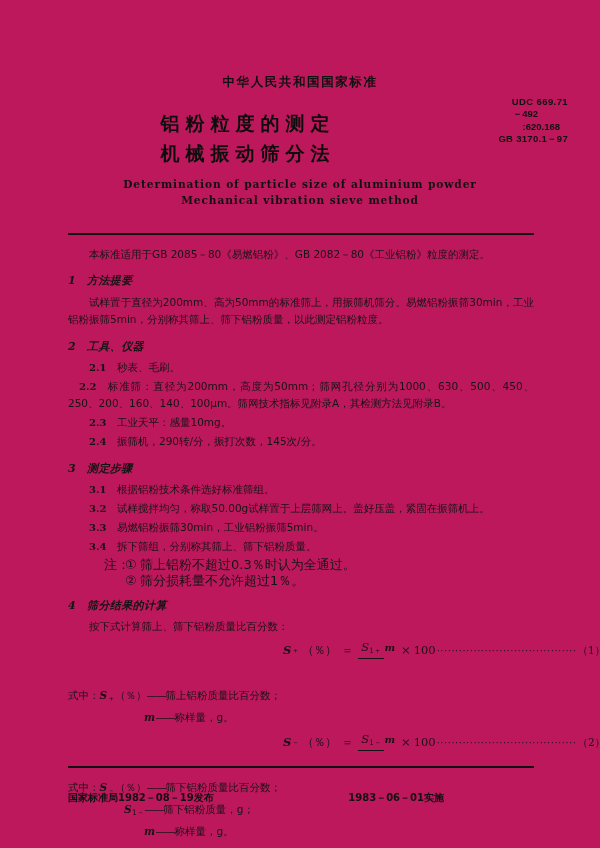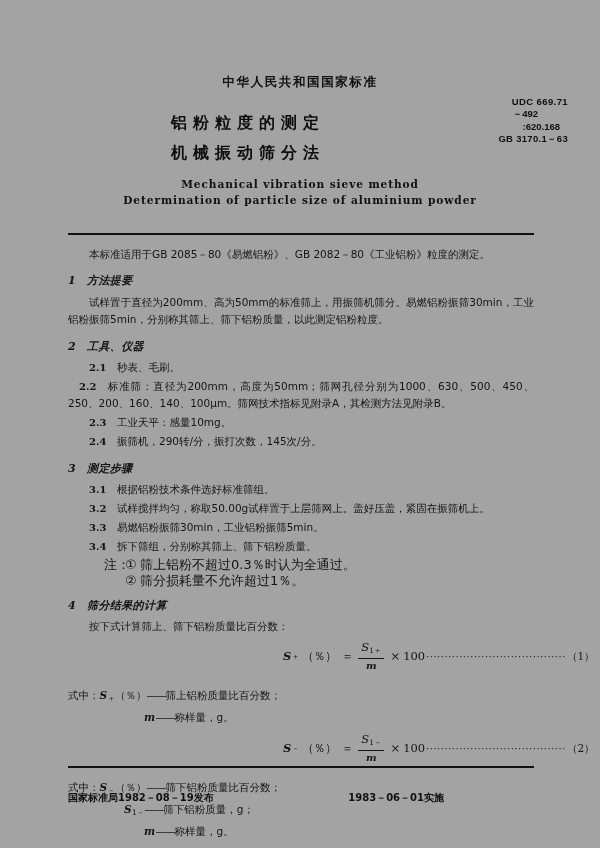--- a/index.html
+++ b/index.html
@@ -13,21 +13,21 @@
     position: relative;
     font-family: "DejaVu Sans", "Liberation Sans", sans-serif;
     color: #141414;
     overflow: hidden;
   }
   .page {
     position: absolute;
     left: 0; top: 0;
     width: 600px;
     height: 848px;
-    background: #a3a3a3;
+    background: #be185d;
   }
 
   
   .masthead {
     position: absolute;
     left: 0;
     top: 74px;
     width: 600px;
     text-align: center;
     font-size: 12.5px;
@@ -36,21 +36,21 @@
     color: #111;
   }
   .title-block {
     position: absolute;
     left: 100px;
     top: 108px;
     width: 290px;
     text-align: center;
   }
   .title-line {
-    font-size: 16px;
+    font-size: 19px;
     font-weight: bold;
     letter-spacing: 6px;
     line-height: 30px;
     color: #0d0d0d;
     text-indent: 6px;
   }
   .udc-block {
     position: absolute;
     right: 32px;
     top: 96px;
@@ -175,22 +175,21 @@
     font-family: "DejaVu Serif", "Liberation Serif", serif;
     font-style: italic;
     font-size: 11.5px;
     white-space: nowrap;
   }
   .formula .lhs { font-weight: bold; letter-spacing: .5px; }
   .formula .pct { font-style: normal; margin: 0 5px 0 3px; }
   .formula .eq { font-style: normal; margin-right: 3px; }
   .frac {
     display: inline-flex;
-    flex-direction: column;
-    align-items: center;
+    align-items: flex-start;
     vertical-align: middle;
     margin: 0 2px;
   }
   .frac .numer {
     font-size: 11.5px;
     padding: 0 3px 1px 3px;
     border-bottom: 1.1px solid #141414;
     line-height: 13px;
   }
   .frac .denom {
@@ -265,26 +264,26 @@
 
   <div class="title-block">
     <div class="title-line">铝粉粒度的测定</div>
     <div class="title-line">机械振动筛分法</div>
   </div>
 
   <div class="udc-block">
     <div class="udc-l1">UDC  669.71</div>
     <div class="udc-l2">－492</div>
     <div class="udc-l3">:620.168</div>
-    <div class="udc-l4">GB 3170.1－63</div>
+    <div class="udc-l4">GB 3170.1－97</div>
   </div>
 
   <div class="en-title">
+    <div>Determination of particle size of aluminium powder</div>
     <div>Mechanical vibration sieve method</div>
-    <div>Determination of particle size of aluminium powder</div>
   </div>
 
   <div class="rule-top"></div>
 
   <div class="body">
 
     <p class="para">本标准适用于GB 2085－80《易燃铝粉》、GB 2082－80《工业铝粉》粒度的测定。</p>
 
     <div class="sec-head">
       <span class="num">1</span><span>方法提要</span>

